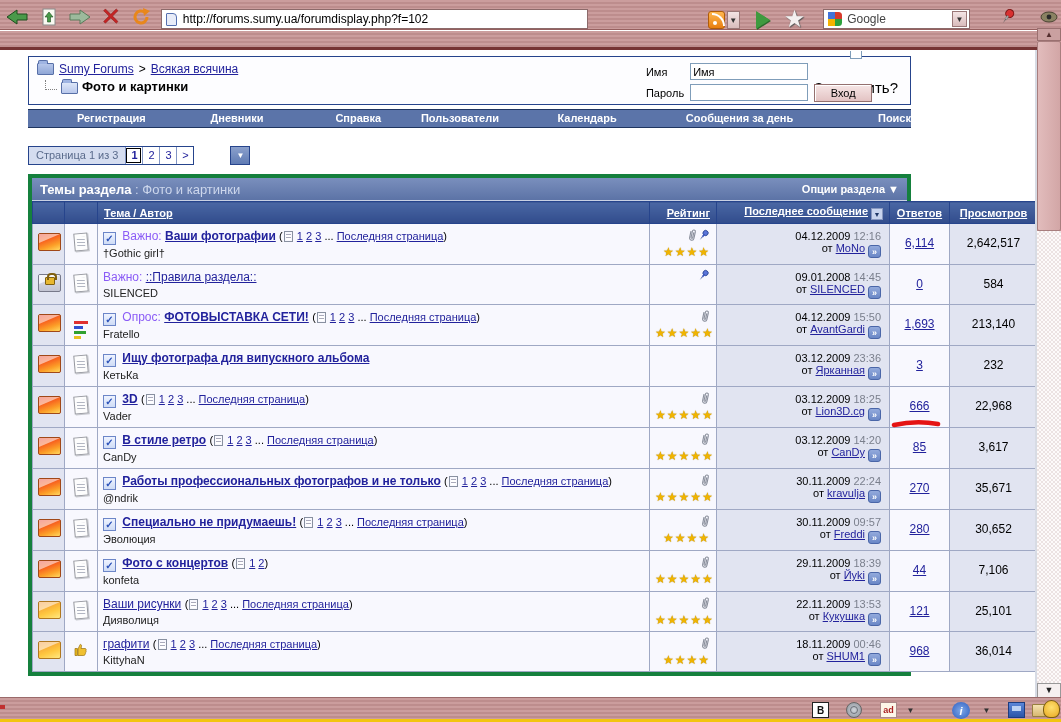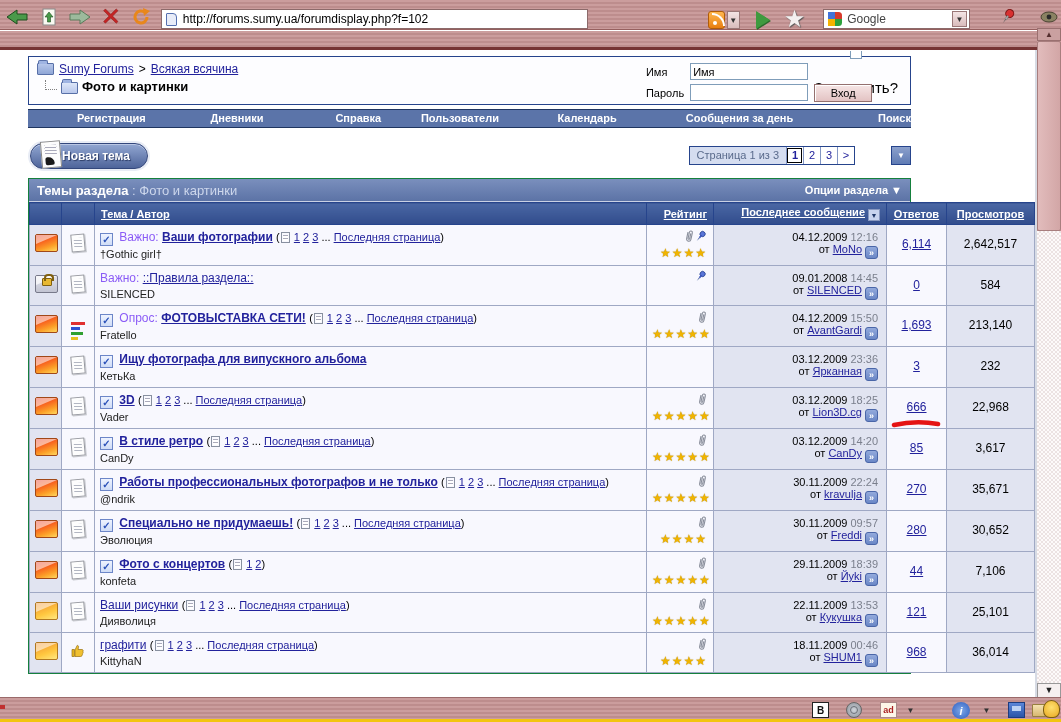--- a/index.html
+++ b/index.html
@@ -91,21 +91,21 @@
   .nt-ico::before { content:""; position:absolute; inset:3px 3px 12px 3px; background:repeating-linear-gradient(#fcfcfc 0 2px,#aab 2px 3px); }
   .nt-ico::after { content:""; position:absolute; left:3px; bottom:2px; width:9px; height:8px; background:#1a1a1a; border-radius:2px 6px 2px 2px; }
   .pager { display:flex; align-items:center; margin-top:3px;gap:32px; }
   .pager-group { display:flex; border:1px solid #26448c; background:#d5ddf0; height:19px; align-items:stretch; }
   .pager-label { font-size:11px; color:#5a6b8c; padding:0 7px; line-height:17px; }
   .pager a.pg, .pager .pg { display:block; min-width:17px; text-align:center; font-size:11px; line-height:17px; background:#fff; border-left:1px solid #8396c4; text-decoration:none; color:#22229c; padding:0 2px; }
   .pg.current { font-weight:bold; color:#000; outline:1px solid #000; outline-offset:-2px; }
   .pager-drop { width:20px; height:19px; margin-left:4px; background:linear-gradient(#8ba0cc,#5f7bb4); border:1px solid #26448c; color:#fff; font-size:8px; text-align:center; line-height:17px; }
 
   
-  .board { margin-top:9px; border:1px solid #15803d; }
+  .board { margin-top:9px; border:4px solid #15803d; }
   .tcat { height:23px; background:linear-gradient(#7a8fbd,#5c73a6); display:flex; justify-content:space-between; align-items:center; padding:0 8px; border-bottom:1px solid #c9d1e4; }
   .tcat .lt { color:#fff; font-size:13px; }
   .tcat .lt b { font-weight:bold; }
   .tcat .lt .sub { color:#cdd7ec; font-weight:normal; }
   .tcat .rt { color:#fff; font-size:11px; font-weight:bold; }
   table.threads { width:100%; border-collapse:collapse; table-layout:fixed; }
   table.threads col.c1{width:32px;} col.c2{width:33px;} col.c3{width:552px;} col.c4{width:67px;} col.c5{width:173px;} col.c6{width:60px;} col.c7{width:88px;}
   thead td { background:linear-gradient(#4a67a4,#314c8c); height:22px; color:#fff; font-size:11px; font-weight:bold; border:1px solid #26448c; padding:0 6px; }
   thead a { color:#fff; }
   .sort-ico { display:inline-block; width:12px; height:12px; background:#c8d4ee; border:1px solid #8898c0; color:#203868; font-size:7px; line-height:11px; text-align:center; vertical-align:-2px; margin-left:3px; }
@@ -250,24 +250,20 @@
           <a href="#">Регистрация</a>
           <a href="#">Дневники</a>
           <a href="#">Справка</a>
           <a href="#">Пользователи</a>
           <a href="#">Календарь</a>
           <a href="#" class="wide">Сообщения за день</a>
           <a href="#">Поиск</a>
         </div>
 
       <div class="action-row">
-        <div class="btn-newthread">
-          <span class="nt-ico"></span>
-          <span>Новая тема</span>
-        </div>
         <div class="pager">
           <div class="pager-group">
             <span class="pager-label">Страница 1 из 3</span>
             <a href="#" class="pg current">1</a>
               <a href="#" class="pg ">2</a>
               <a href="#" class="pg ">3</a>
               <a href="#" class="pg">&gt;</a>
           </div>
           <div class="pager-drop">▼</div>
         </div>

